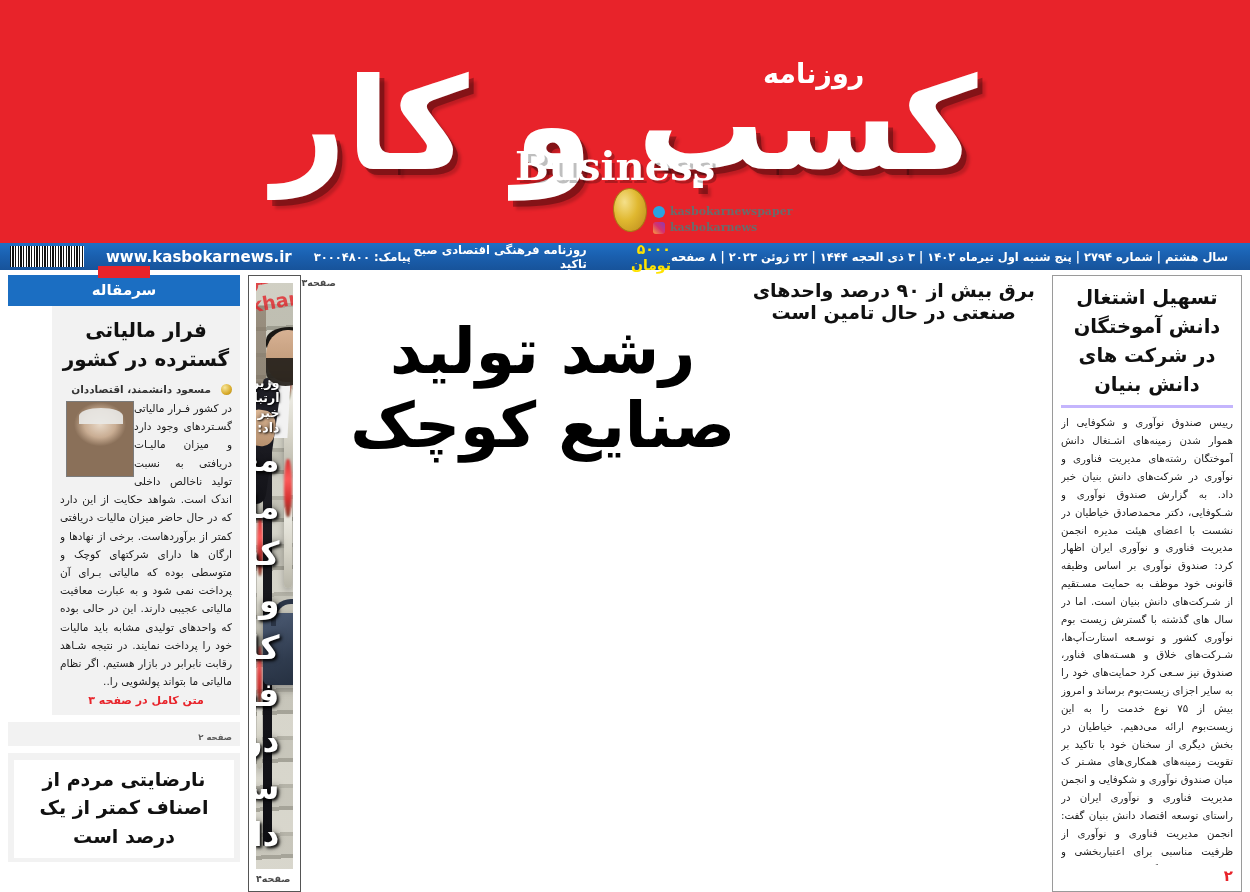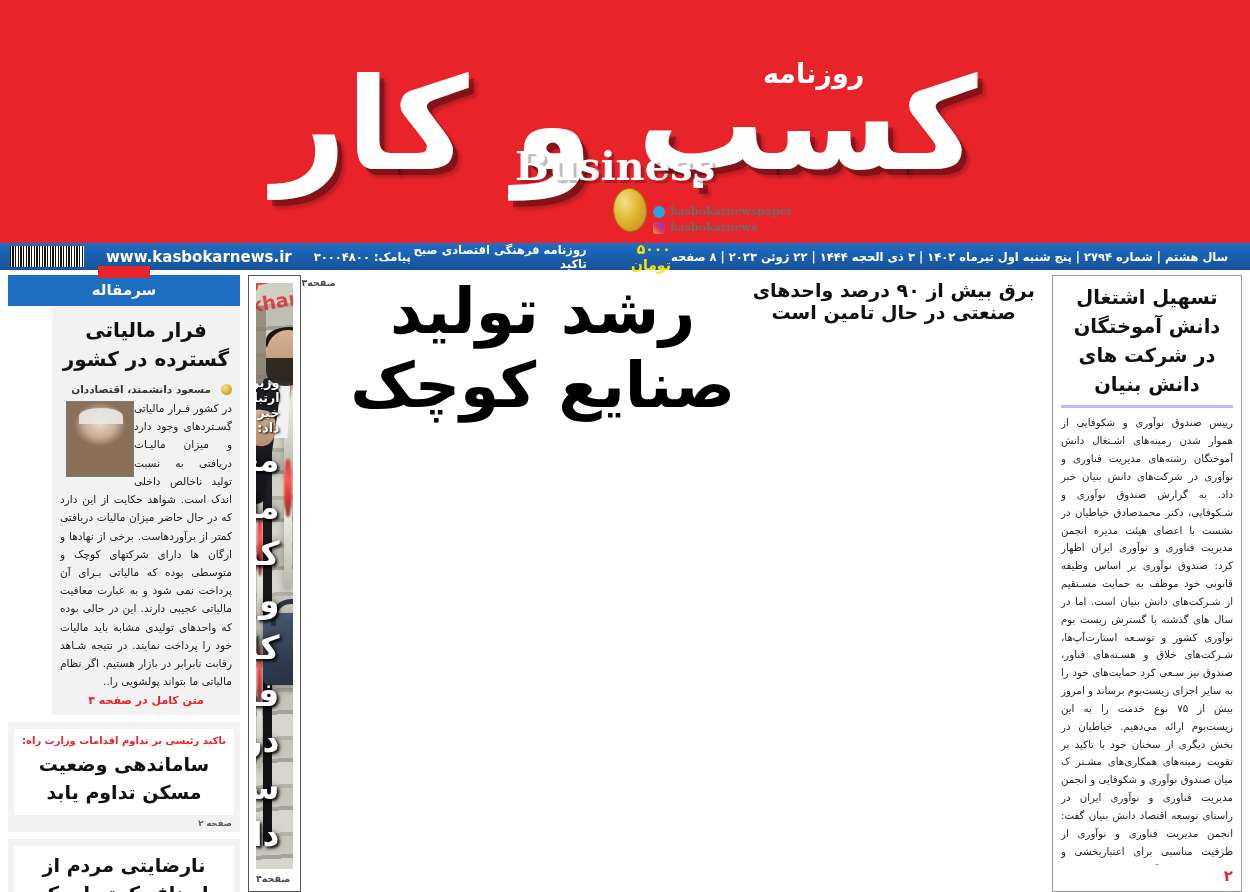--- a/index.html
+++ b/index.html
@@ -286,20 +286,21 @@
     letter-spacing: -.3px;
   }
   .lead-title {
     font-size: 63px;
     font-weight: bold;
     text-align: center;
     color: #000;
     line-height: 1.18;
     letter-spacing: -2px;
     margin-bottom: 6px;
+    margin-top: 40px;
   }
   .lead-page {
     font-size: 9.5px;
     font-weight: bold;
     color: #4a4a4a;
     margin: 2px 6px 3px 0;
   }
   .photo-frame {
     border: 1px solid #555;
     padding: 7px;
@@ -578,24 +579,20 @@
           <span>مسعود دانشمند، اقتصاددان</span>
         </div>
         <div class="editorial-flow">
           <div class="editorial-photo"></div>
           <div class="editorial-text">در کشور فـرار مالیاتی گسـتردهای وجود دارد و میزان مالیـات دریافتی به نسبت تولید ناخالص داخلی اندک است. شواهد حکایت از این دارد که در حال حاضر میزان مالیات دریافتی کمتر از برآوردهاست. برخی از نهادها و ارگان ها دارای شرکتهای کوچک و متوسطی بوده که مالیاتی بـرای آن پرداخت نمی شود و به عبارت معافیت مالیاتی عجیبی دارند. این در حالی بوده که واحدهای تولیدی مشابه باید مالیات خود را پرداخت نمایند. در نتیجه شـاهد رقابت نابرابر در بازار هستیم. اگر نظام مالیاتی ما بتواند پولشویی را..</div>
         </div>
         <div class="editorial-more">متن کامل در صفحه ۳</div>
       </div>
 
       <div class="news-card">
-        <div class="news-inner">
-          <div class="news-kicker">تاکید رئیسی بر تداوم اقدامات وزارت راه:</div>
-          <div class="news-title">ساماندهی وضعیت مسکن تداوم یابد</div>
-        </div>
         <div class="news-page">صفحه ۲</div>
       </div>
 
       <div class="news-card">
         <div class="news-inner">
           <div class="news-title">نارضایتی مردم از اصناف کمتر از یک درصد است</div>
         </div>
 
       </div>
 

